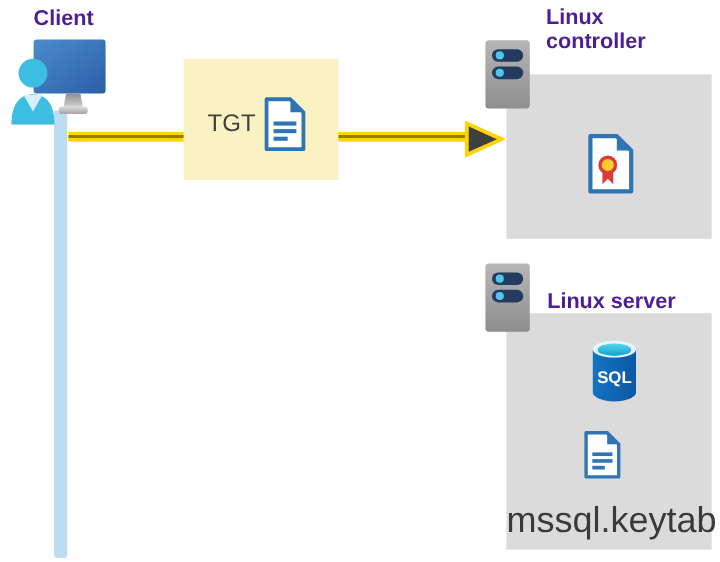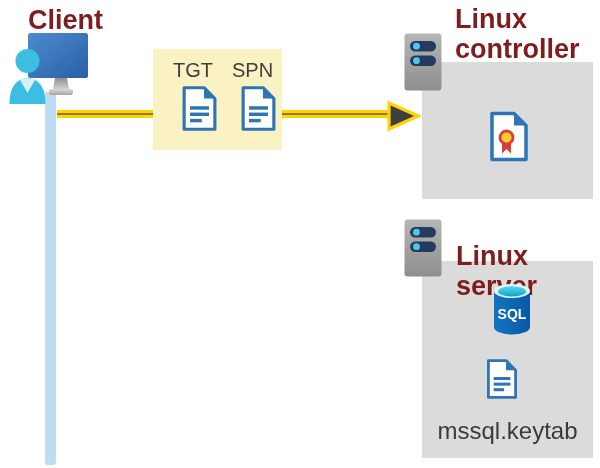--- a/index.html
+++ b/index.html
@@ -3,21 +3,21 @@
 <meta charset="utf-8">
 <style>
   html,body { margin:0; padding:0; background:#ffffff; }
   .canvas {
     position:relative; width:600px; height:468px; background:#ffffff;
     font-family:"Liberation Sans", sans-serif; overflow:hidden;
   }
   .abs { position:absolute; }
 
   
-  .heading { font-size:27px; font-weight:700; color:#7f1d1d; line-height:1.12; }
+  .heading { font-size:18px; font-weight:700; color:#4c1d95; line-height:1.12; }
   .client-label  { left:28px; top:5px; }
   .dc-label      { left:455px; top:4px; width:130px; }
   .linux-label   { left:456px; top:241px; width:140px; }
 
   
   .lifeline { left:45px; top:92px; width:11px; height:373px; background:#BFDCF5; border-radius:0 0 3px 3px; z-index:1; }
 
   
   .arrow-shaft {
     left:57px; top:110px; width:332px; height:8px; z-index:2;
@@ -26,38 +26,38 @@
   .arrow-head { left:387px; top:100px; width:34px; height:32px; z-index:2; }
 
   
   .client-icon { left:5px; top:28px; width:92px; height:76px; z-index:2; }
 
   
   .ticket-box {
     left:153px; top:49px; width:129px; height:101px; background:#FBF2C4; z-index:3;
     display:flex; gap:19px; padding:8px 0 0 26px; box-sizing:border-box;
   }
-  .ticket-col { display:flex; flex-direction:column; align-items:center; }
+  .ticket-col { display:flex; align-items:center; }
   .ticket-label { font-size:20px; color:#3E3E3E; line-height:26px; margin-bottom:2px; transform:translateX(-6px); }
   .doc-icon-sm { width:37px; height:47px; }
 
   
   .gray-box { background:#DBDBDB; z-index:0; }
   .dc-box    { left:422px; top:62px;  width:171px; height:137px; }
   .linux-box { left:422px; top:261px; width:171px; height:197px; }
 
   .server-icon { width:38px; height:58px; z-index:2; }
   .dc-server    { left:404px; top:33px; }
   .linux-server { left:404px; top:219px; }
 
   .cert-icon   { left:489px; top:109px; width:40px; height:55px; z-index:2; }
   .sql-icon    { left:493px; top:283px; width:38px; height:52px; z-index:2; }
   .keytab-icon { left:486px; top:355px; width:32px; height:48px; z-index:2; }
   .keytab-label{ left:422px; top:417px; width:171px; text-align:center;
-                 font-size:24px; color:#3A3A3A; z-index:2; }
+                 font-size:30px; color:#3A3A3A; z-index:2; }
 </style>
 </head>
 <body>
 
 <svg width="0" height="0" style="position:absolute" aria-hidden="true">
   <defs>
     <linearGradient id="monGrad" x1="0" y1="0" x2="1" y2="1">
       <stop offset="0" stop-color="#4C8CCD"></stop>
         <stop offset="1" stop-color="#2B5EA7"></stop>
     </linearGradient>
@@ -134,26 +134,20 @@
     <polygon points="2,3 31,16 2,29" fill="#3F3F3F" stroke="#FFD400" stroke-width="3.2" stroke-linejoin="miter"></polygon>
   </svg>
 
   <div class="abs ticket-box">
     <div class="ticket-col">
       <div class="ticket-label">TGT</div>
       <svg class="doc-icon-sm">
         <use href="#docIcon" width="37" height="47"></use>
       </svg>
     </div>
-    <div class="ticket-col">
-      <div class="ticket-label">SPN</div>
-      <svg class="doc-icon-sm">
-        <use href="#docIcon" width="37" height="47"></use>
-      </svg>
-    </div>
   </div>
 
   <div class="abs gray-box dc-box"></div>
   <svg class="abs server-icon dc-server">
     <use href="#serverIcon" width="38" height="58"></use>
   </svg>
   <div class="abs heading dc-label">Linux controller</div>
   <svg class="abs cert-icon">
     <use href="#certIcon" width="40" height="55"></use>
   </svg>

